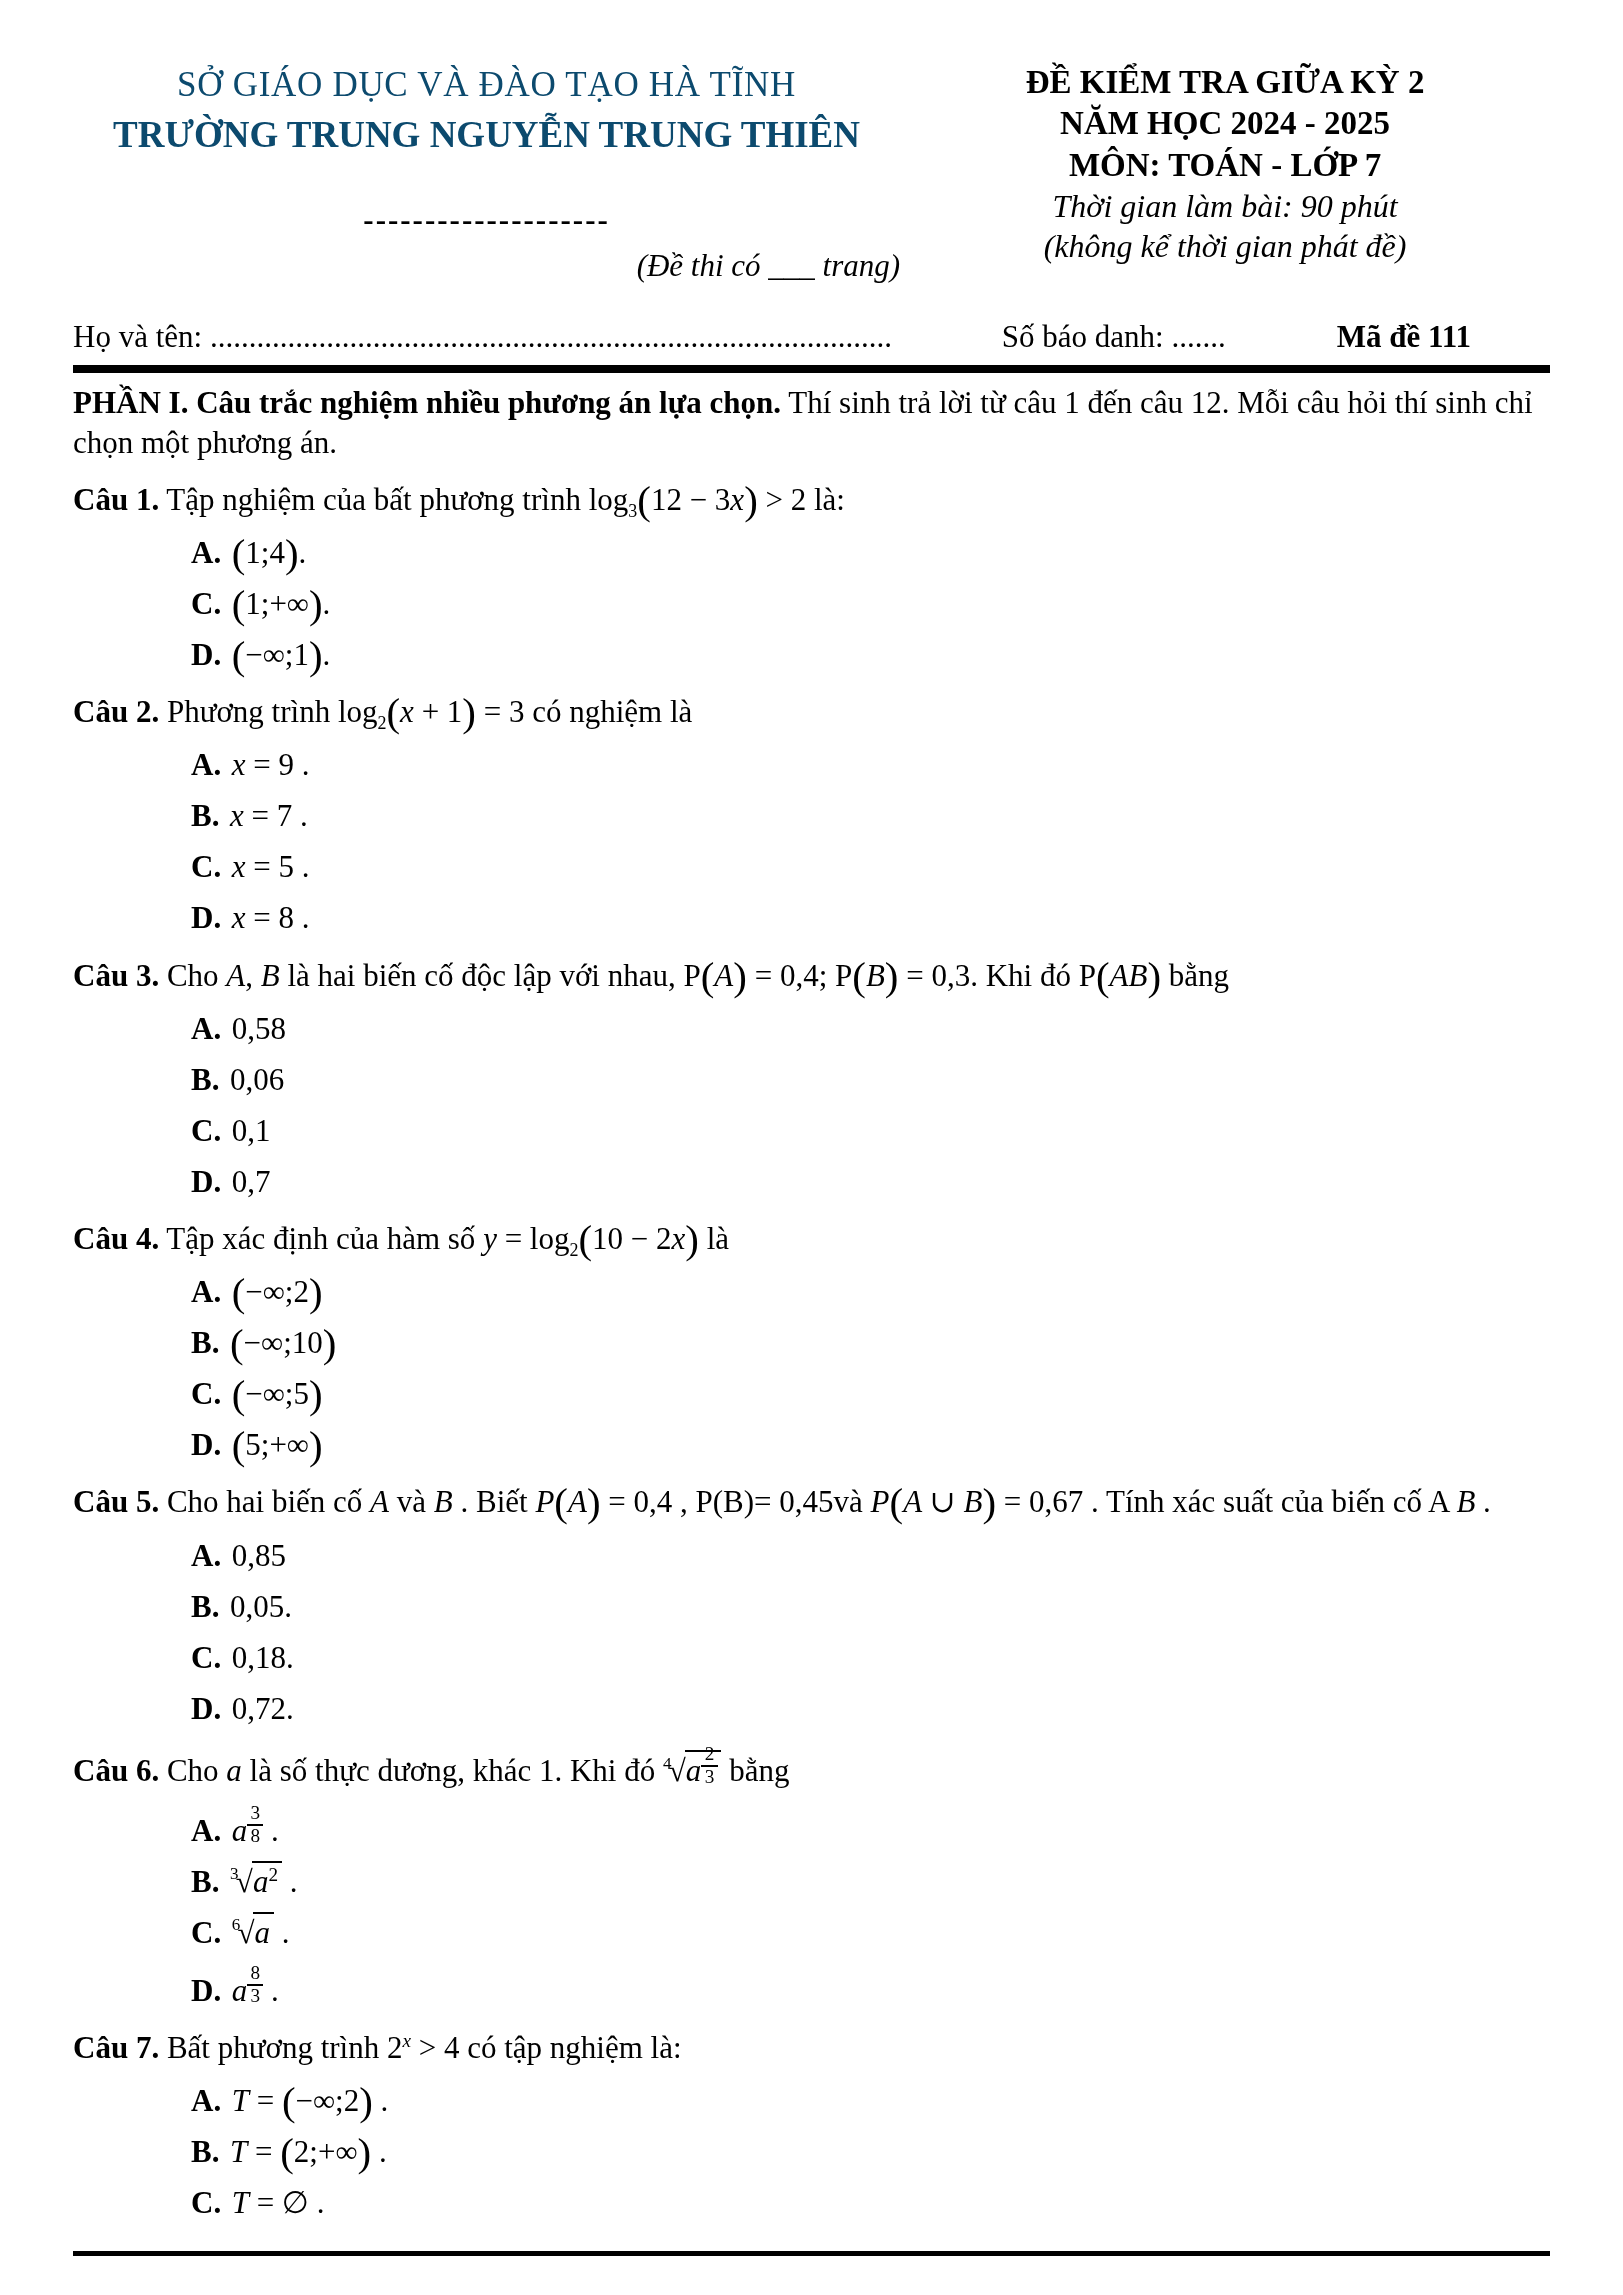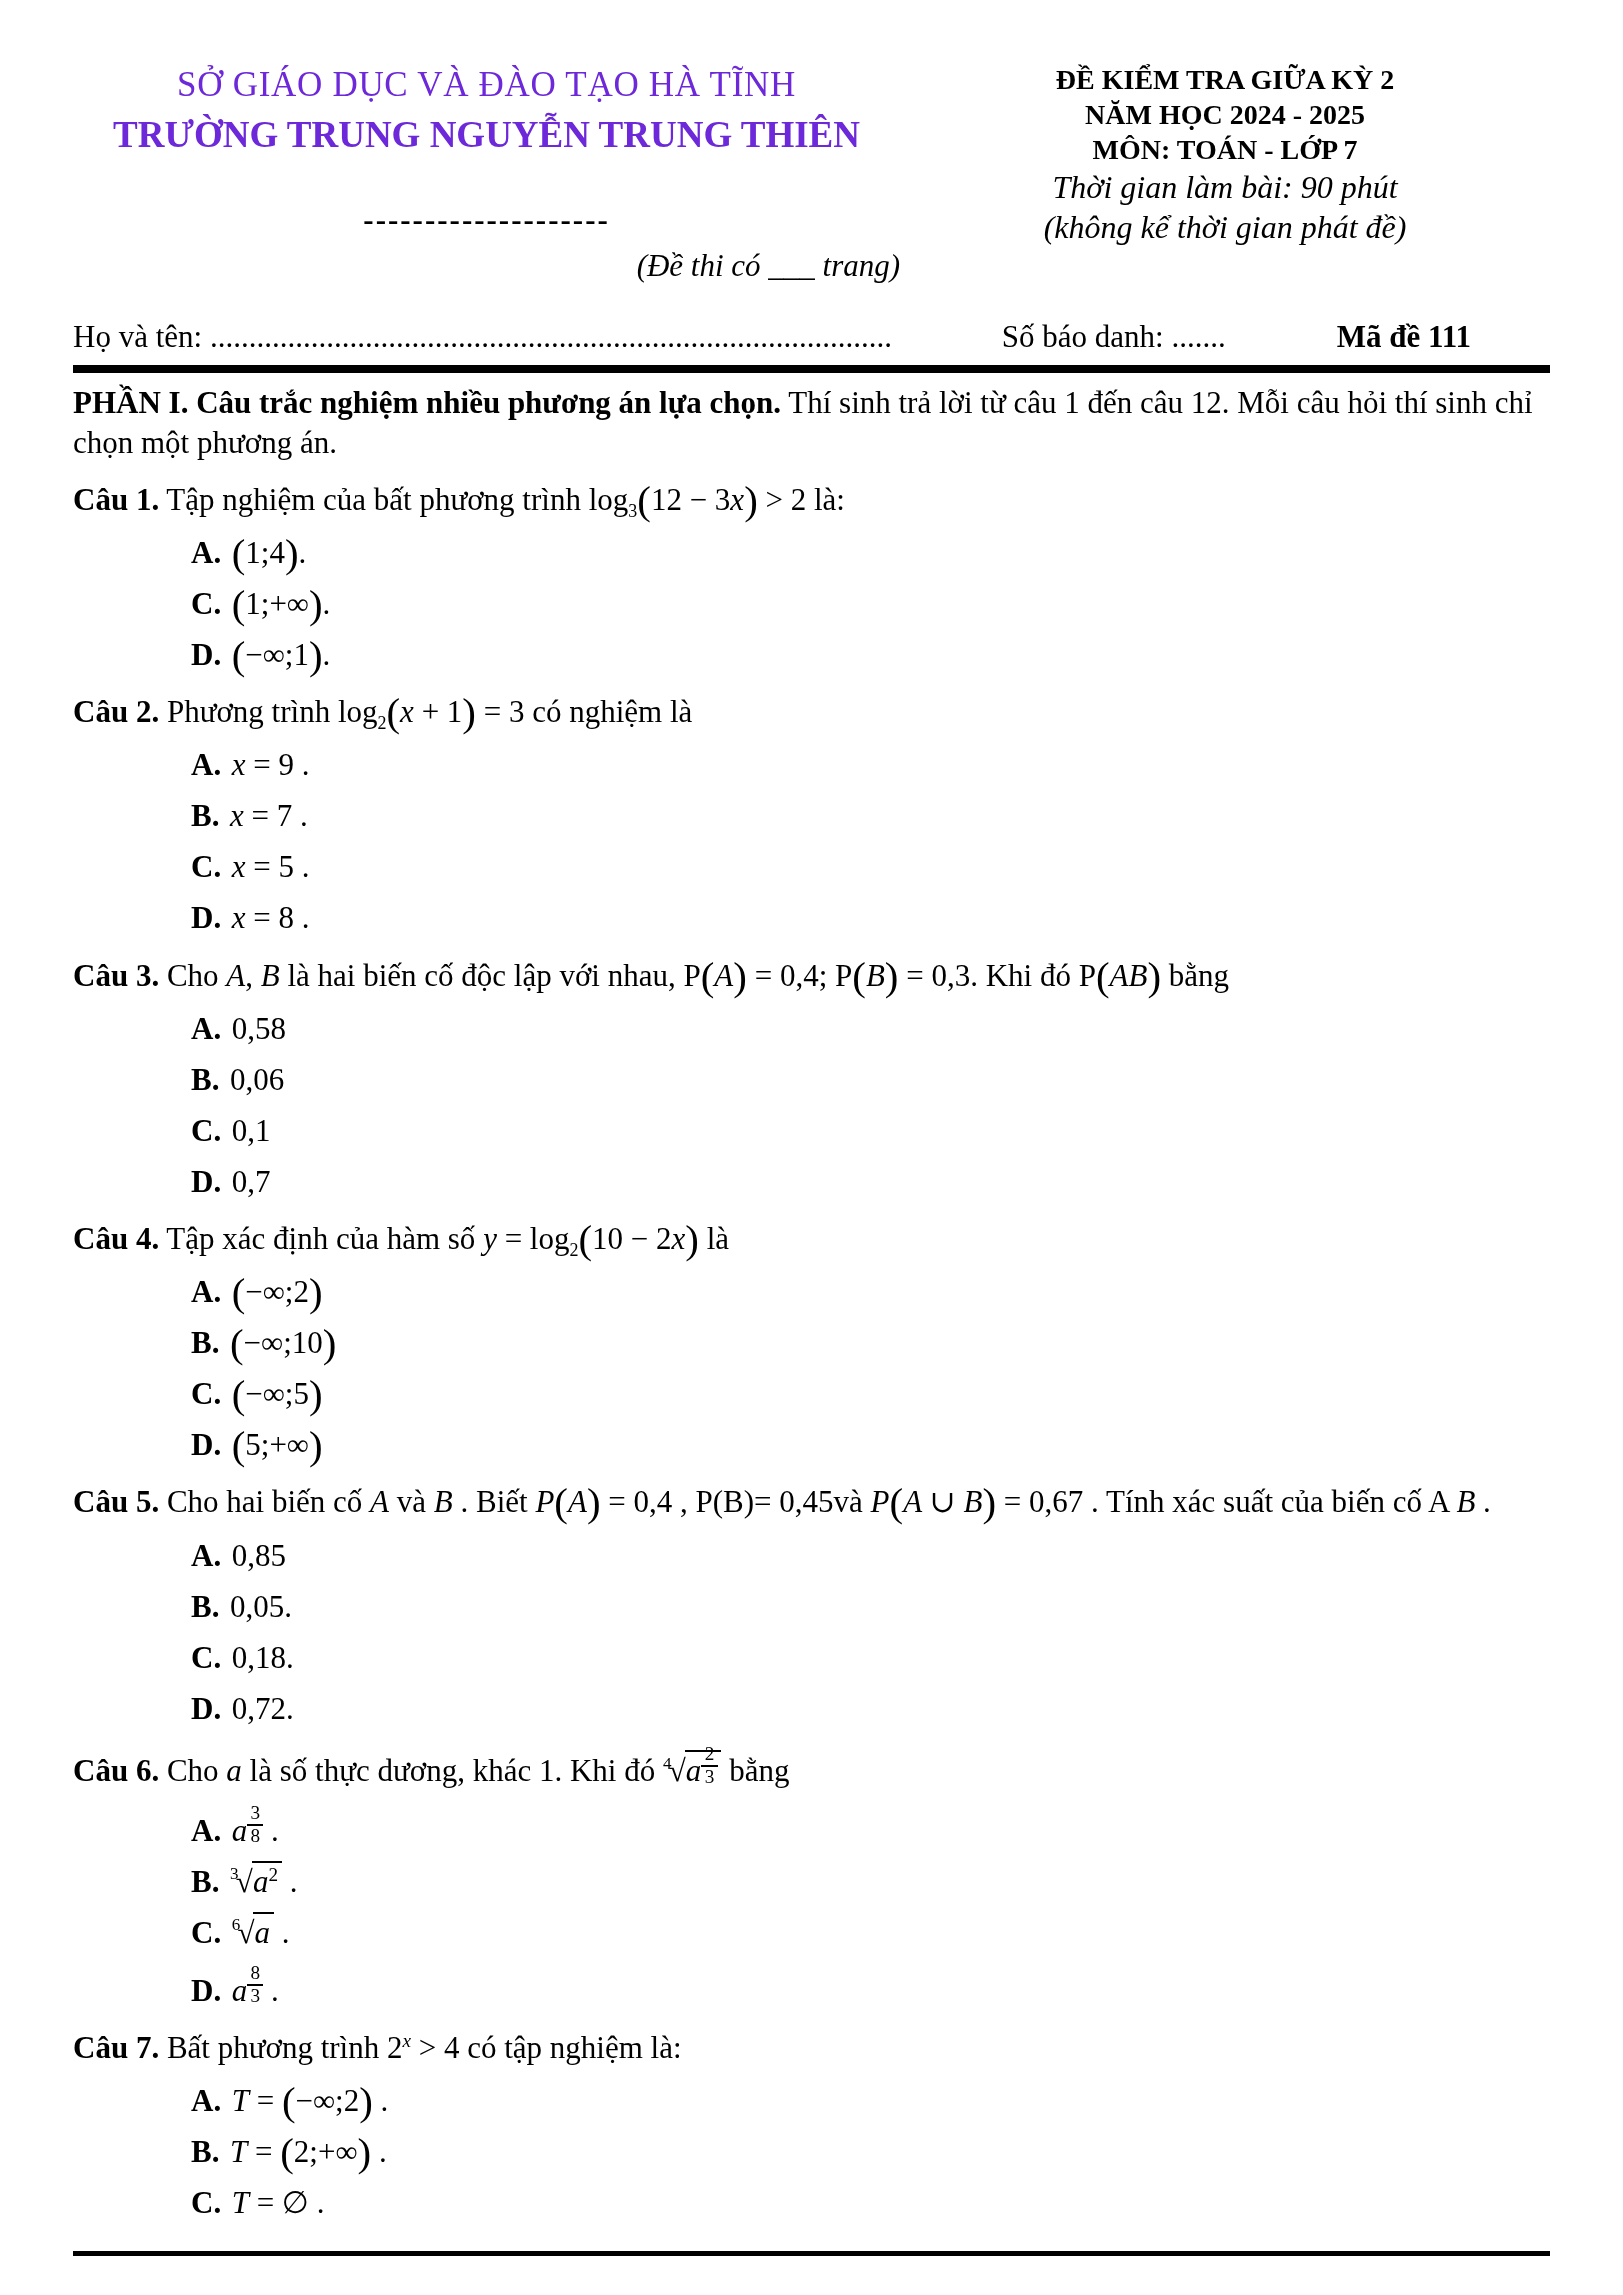--- a/index.html
+++ b/index.html
@@ -7,26 +7,26 @@
     width:1623px; height:2295px; box-sizing:border-box;
     padding:62px 73px 39px 73px;
     font-family:"Liberation Serif","DejaVu Serif",serif;
     font-size:31px; color:#000; line-height:1.3;
     display:flex; flex-direction:column; overflow:hidden; background:#fff;
   }
   
   .header { display:flex; width:100%; }
   .h-left  { width:56%; text-align:center; }
   .h-right { width:44%; text-align:center; }
-  .red { color:#6d28d9; }
+  .red { color:#0c4a6e; }
   .hl1 { font-size:35px; letter-spacing:0.7px; }
   .hl2 { font-size:37px; font-weight:bold; margin-top:3.9px; }
   .dashes { margin-top:41px; font-weight:bold; letter-spacing:2px; }
   .exam-note { font-style:italic; margin-top:5.2px;text-align:right; }
-  .hr1,.hr2,.hr3 { font-size:28px; font-weight:bold; line-height:1.25; }
+  .hr1,.hr2,.hr3 { font-size:33px; font-weight:bold; line-height:1.25; }
   .hr4,.hr5 { font-size:32px; font-style:italic; line-height:1.25; }
   
   .info-row { display:flex; align-items:baseline; margin-top:31px; padding-right:79px; white-space:nowrap;text-align:center; }
   .info-sbd { margin-left:auto; }
   .info-code { margin-left:111px; font-weight:bold; }
   .thick-rule { height:7.2px; background:#000; margin-top:7.9px; }
   .f-rule { height:5.2px; background:#000; }
   
   .intro { margin-top:10px; text-align:left; }
   .bold { font-weight:bold; }

